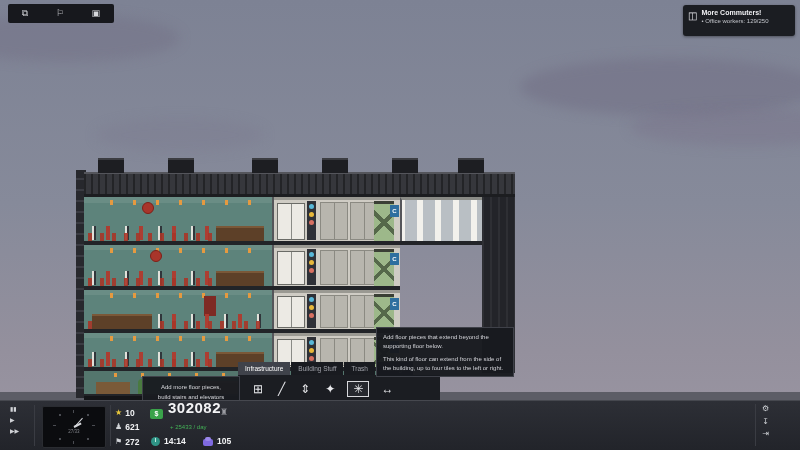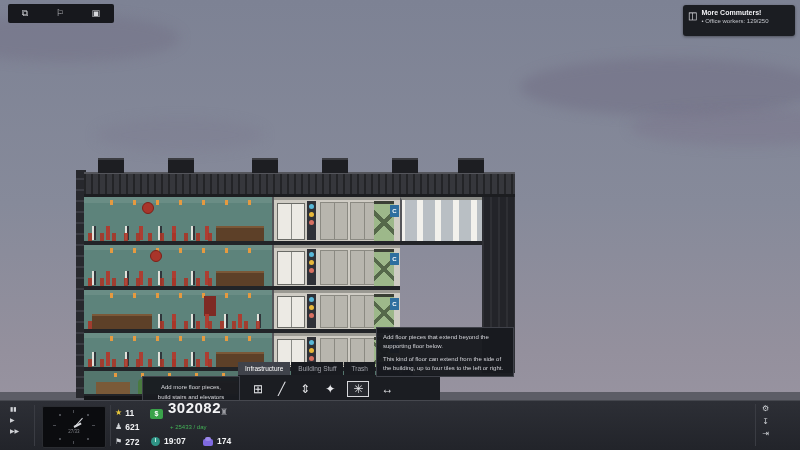--- a/index.html
+++ b/index.html
@@ -303,40 +303,40 @@
       <div class="tick" style="left:16px;bottom:7px;width:2px;height:2px"></div>
       <div class="tick" style="right:16px;bottom:7px;width:2px;height:2px"></div>
       <div class="hand" style="width:2px;height:8px;margin-left:-1px;transform:rotate(63deg)"></div>
       <div class="hand" style="width:1px;height:12px;transform:rotate(42deg)"></div>
       <div class="clockday">27/33</div>
     </div>
     <div class="vdiv" style="left:110px"></div>
 
     <div class="statrow" style="left:115px;top:7px">
       <span class="sicon" style="color:#e9c83b">★</span>
-      <span class="sval">11</span>
+      <span class="sval">10</span>
     </div>
     <div class="statrow" style="left:115px;top:21px">
       <span class="sicon" style="color:#d2d4d8">♟</span>
       <span class="sval">621</span>
     </div>
     <div class="statrow" style="left:115px;top:36px">
       <span class="sicon" style="color:#d2d4d8">⚑</span>
       <span class="sval">272</span>
     </div>
   </div>
 
   <div class="moneychip">$</div>
   <div class="moneyval">302082</div>
   <div class="bank">♜</div>
   <div class="income">+ 25433 / day</div>
   <div class="timeicon"></div>
-  <div class="timeval">19:07</div>
+  <div class="timeval">14:14</div>
   <div class="contacticon"></div>
-  <div class="contactval">174</div>
+  <div class="contactval">105</div>
 
   <div class="menu">
     <div class="mrow">
       <span class="mi orange">⚒</span>
       <span class="mi">⚡</span>
       <span class="mi">⌨</span>
       <span class="mi">⌂</span>
       <span class="mi">▣</span>
       <span class="mi orange">⚭</span>
       <span class="mi">▤</span>

